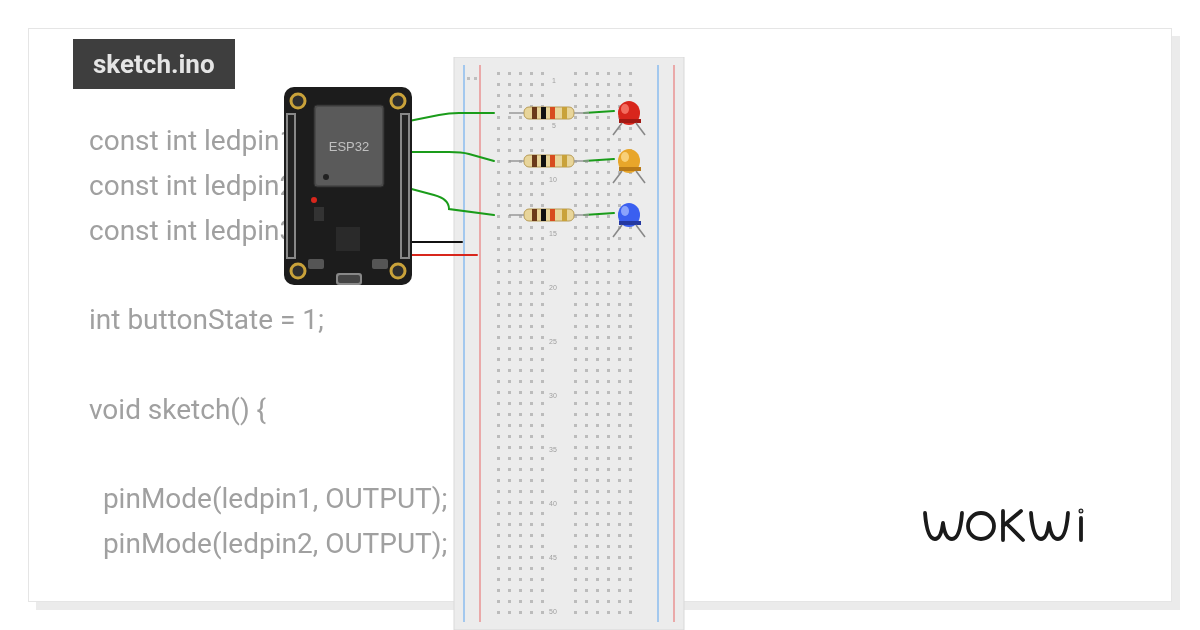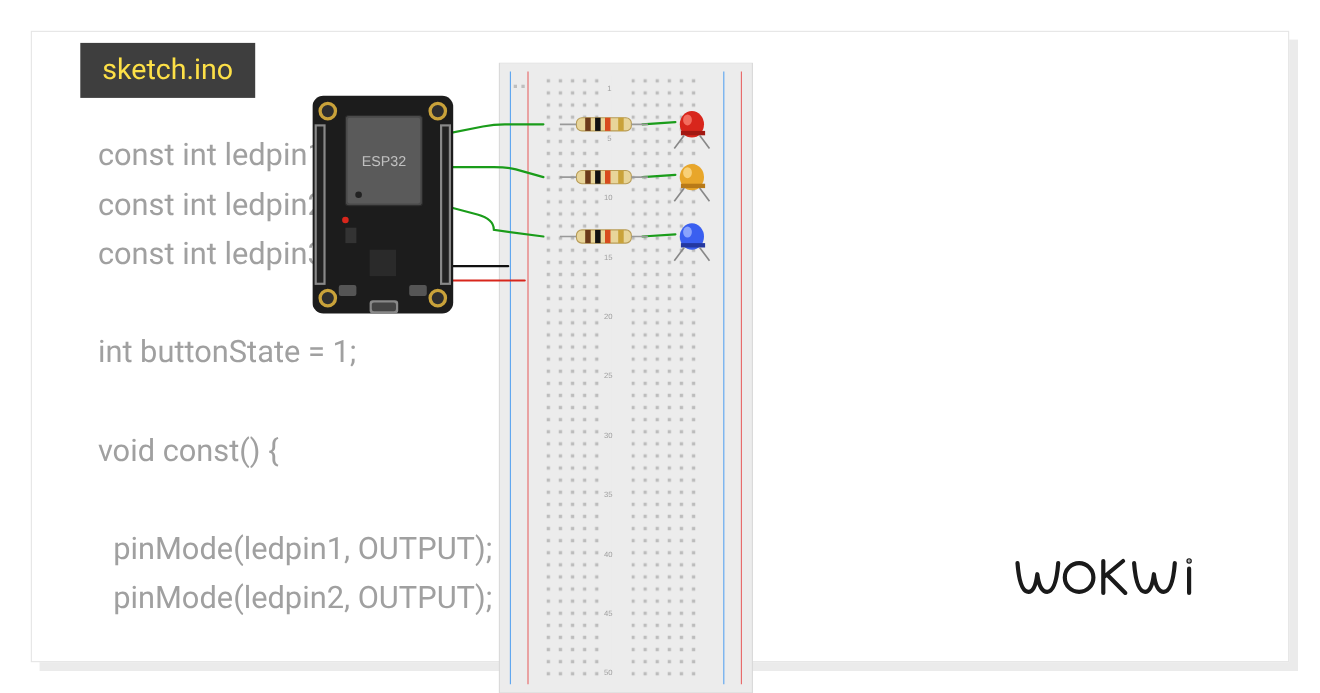--- a/index.html
+++ b/index.html
@@ -20,24 +20,24 @@
     bottom: 28px;
     background: #fff;
     border: 1px solid #e5e5e5;
     box-shadow: 8px 8px 0 rgba(0,0,0,0.08);
   }
   .tab {
     position: absolute;
     left: 44px;
     top: 10px;
     background: #3e3e3e;
-    color: #fde047;
+    color: #e5e5e5;
     padding: 10px 20px;
     font-size: 26px;
-    font-weight: 400;
+    font-weight: 700;
     z-index: 10;
   }
   .code-area {
     position: absolute;
     left: 60px;
     top: 90px;
     font-size: 28px;
     color: #a0a0a0;
     font-family: -apple-system, BlinkMacSystemFont, "Segoe UI", Roboto, sans-serif;
     line-height: 1.6;
@@ -72,21 +72,21 @@
   <div class="tab">
     <span>sketch.ino</span>
   </div>
 
   <div class="code-area"><span>const int ledpin1 = 22;</span>
 <span>const int ledpin2 = 21;</span>
 <span>const int ledpin3 = 5;</span>
 <span></span>
 <span>int buttonState = 1;</span>
 <span></span>
-<span>void const() {</span>
+<span>void sketch() {</span>
 <span></span>
 <span>  pinMode(ledpin1, OUTPUT);</span>
 <span>  pinMode(ledpin2, OUTPUT);</span></div>
 
   <svg class="circuit" viewBox="0 0 480 573">
 
     <g>
       <rect x="170" y="0" width="230" height="573" fill="#ececec" stroke="#d9d9d9"></rect>
 
       <line x1="180" y1="8" x2="180" y2="565" stroke="#5aa4f0" stroke-width="1"></line>

